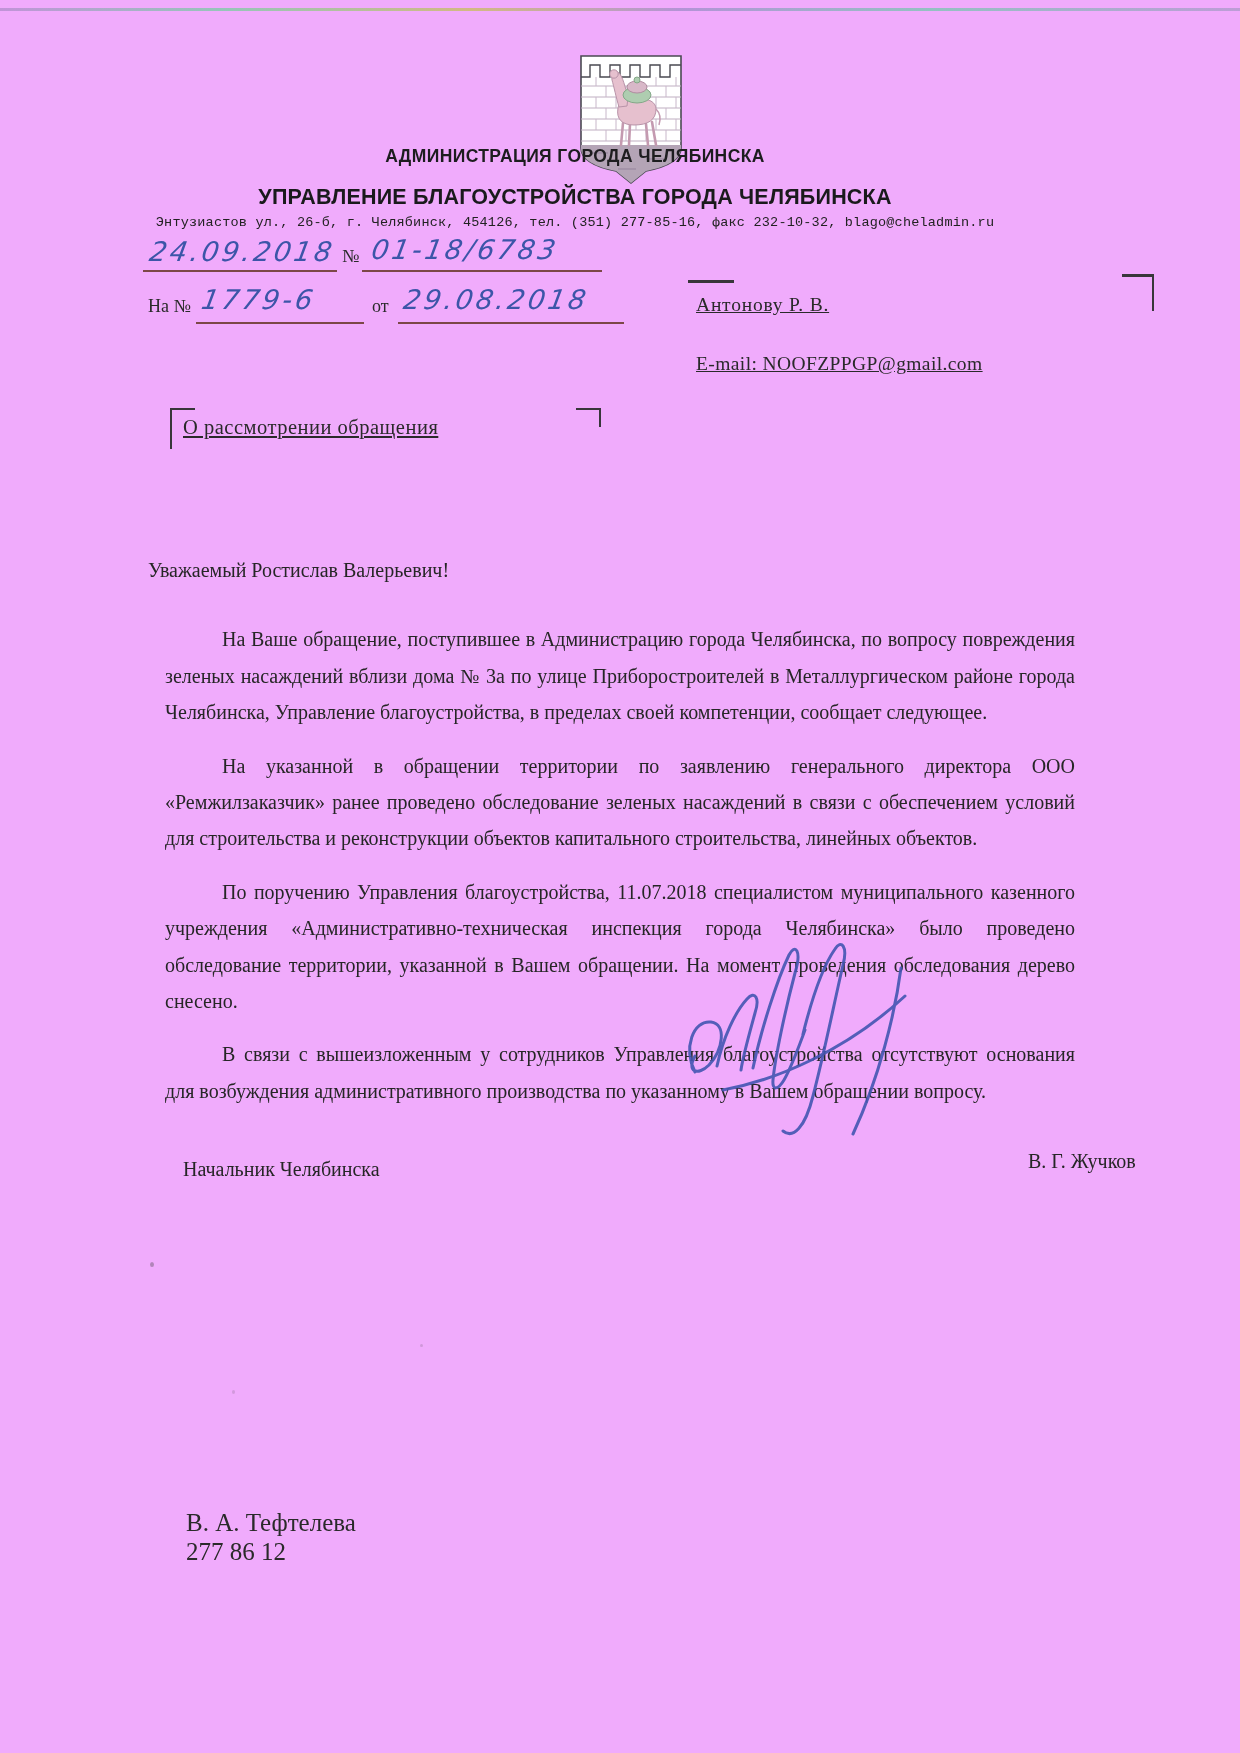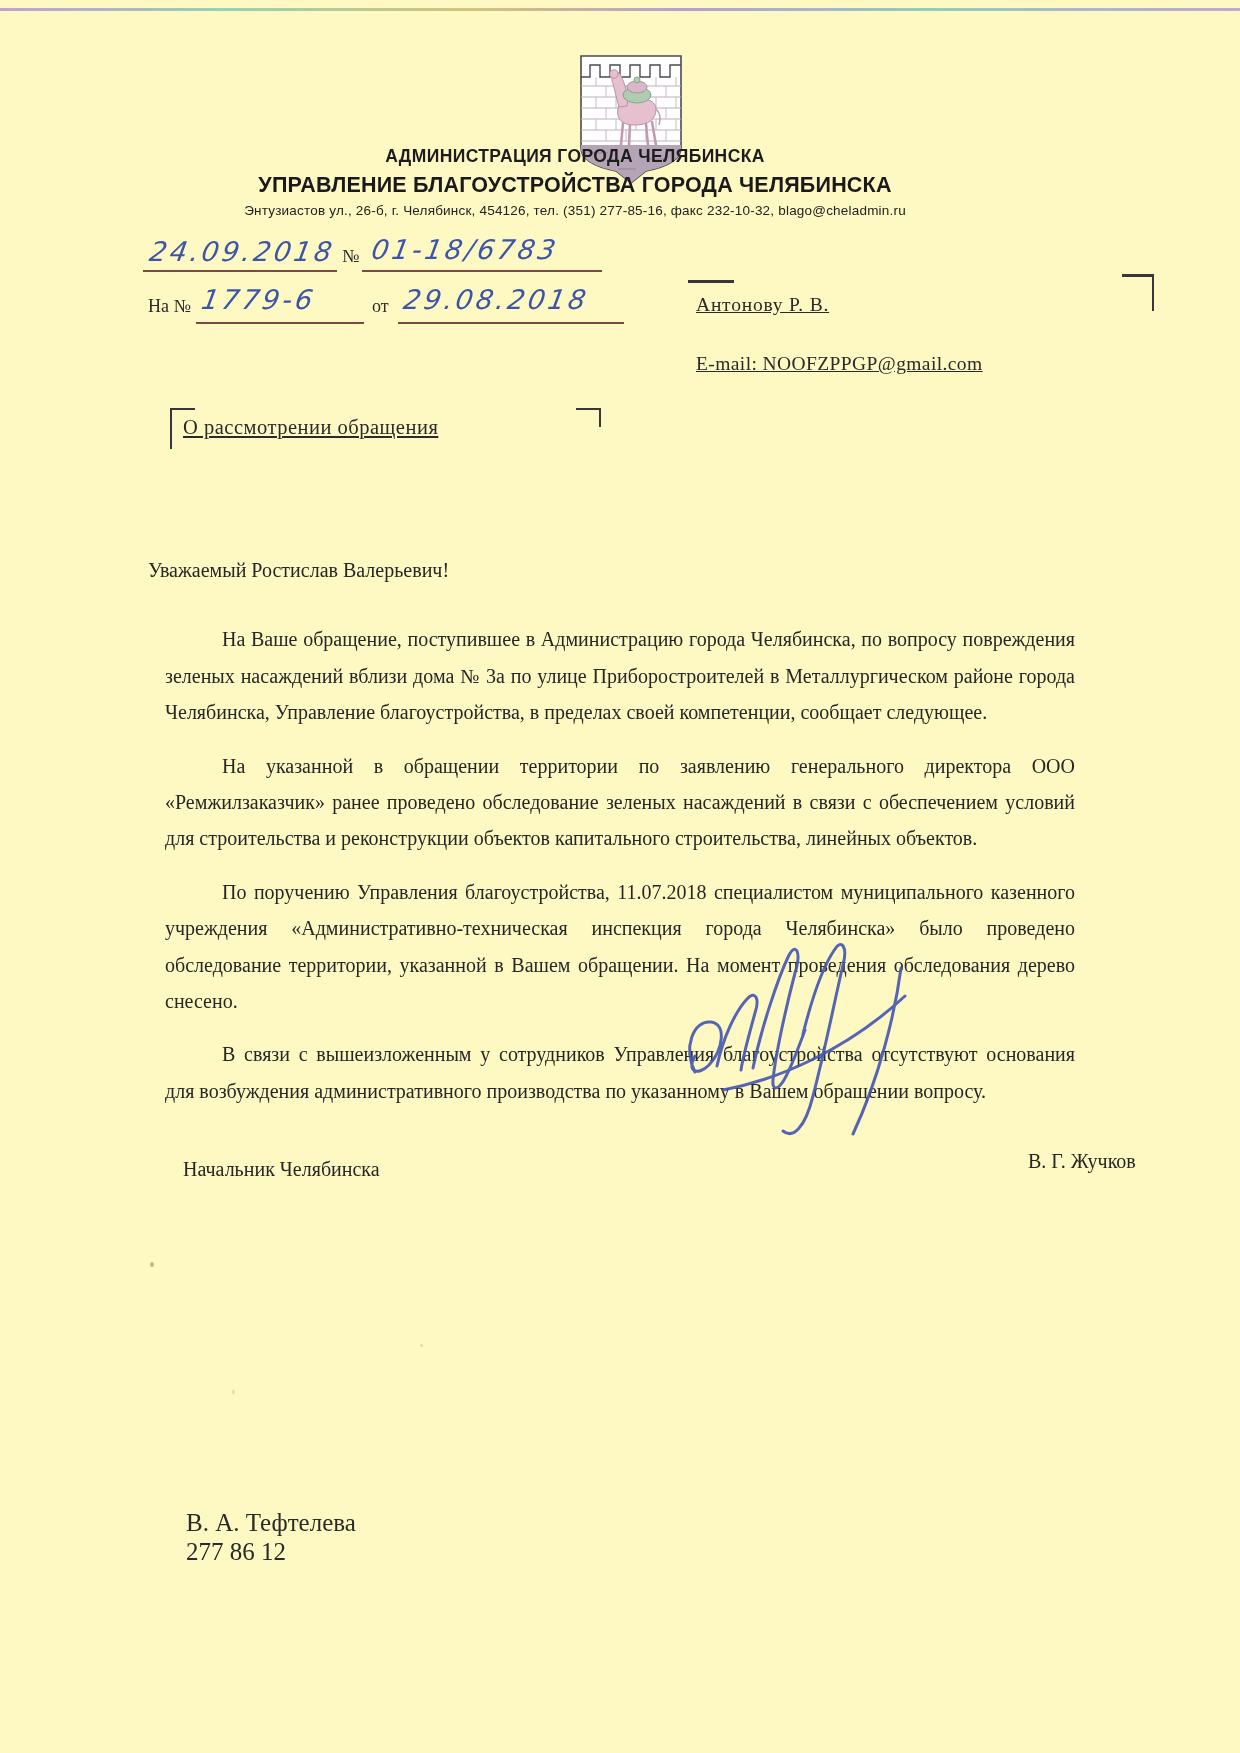--- a/index.html
+++ b/index.html
@@ -1,39 +1,39 @@
 <!DOCTYPE html>
 <html><head>
 <meta charset="utf-8">
 <style>
   html,body{margin:0;padding:0;background:#e8e8e8;}
   .page{
     position:relative;
     width:1240px;height:1753px;
     margin:0 auto;
-    background:#fef9c3;
+    background:#f0abfc;
     overflow:hidden;
     font-family:"Liberation Serif", serif;
     color:#242424;
   }
   .scan-top-line{
     position:absolute;left:0;top:8px;width:1240px;height:3px;
     background:linear-gradient(90deg,#b98fd2 0%,#86c9ae 18%,#cdbb6d 38%,#a98fd0 55%,#84c4b8 75%,#b49ad0 100%);
     opacity:.85;
   }
   
   .emblem{position:absolute;left:578px;top:52px;width:106px;height:136px;}
   .header-block{
     position:absolute;left:100px;top:146px;width:950px;
     text-align:center;
     font-family:"Liberation Sans", sans-serif;
   }
   .org1{font-size:17.5px;font-weight:bold;letter-spacing:.4px;color:#1d1d1f;}
-  .org2{font-size:21.5px;font-weight:bold;letter-spacing:.2px;margin-top:6px;color:#1a1a1c;}
-  .contact{font-family:Liberation Sans, sans-serif;font-size:13.5px;margin-top:5px;letter-spacing:.2px;color:#222;}
+  .org2{font-size:21.5px;font-weight:bold;letter-spacing:.2px;margin-top:18px;color:#1a1a1c;}
+  .contact{font-family:Liberation Mono, monospace;font-size:13.5px;margin-top:5px;letter-spacing:.2px;color:#222;}
   
   .hw{
     font-family:"DejaVu Sans", sans-serif;
     font-style:italic;
     color:#3c55a8;
     transform:skewX(-10deg);
     white-space:nowrap;
   }
   .hw-big{font-size:27px;letter-spacing:3px;}
   .ref-label{position:absolute;font-size:18px;color:#2a2a2a;white-space:nowrap;}

